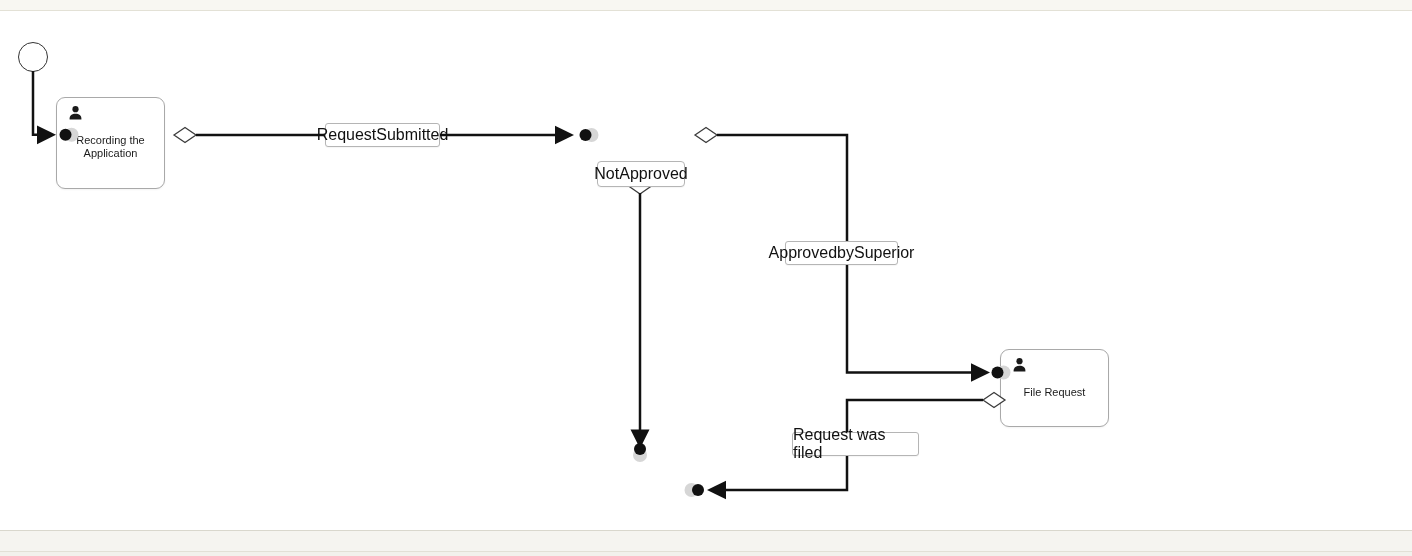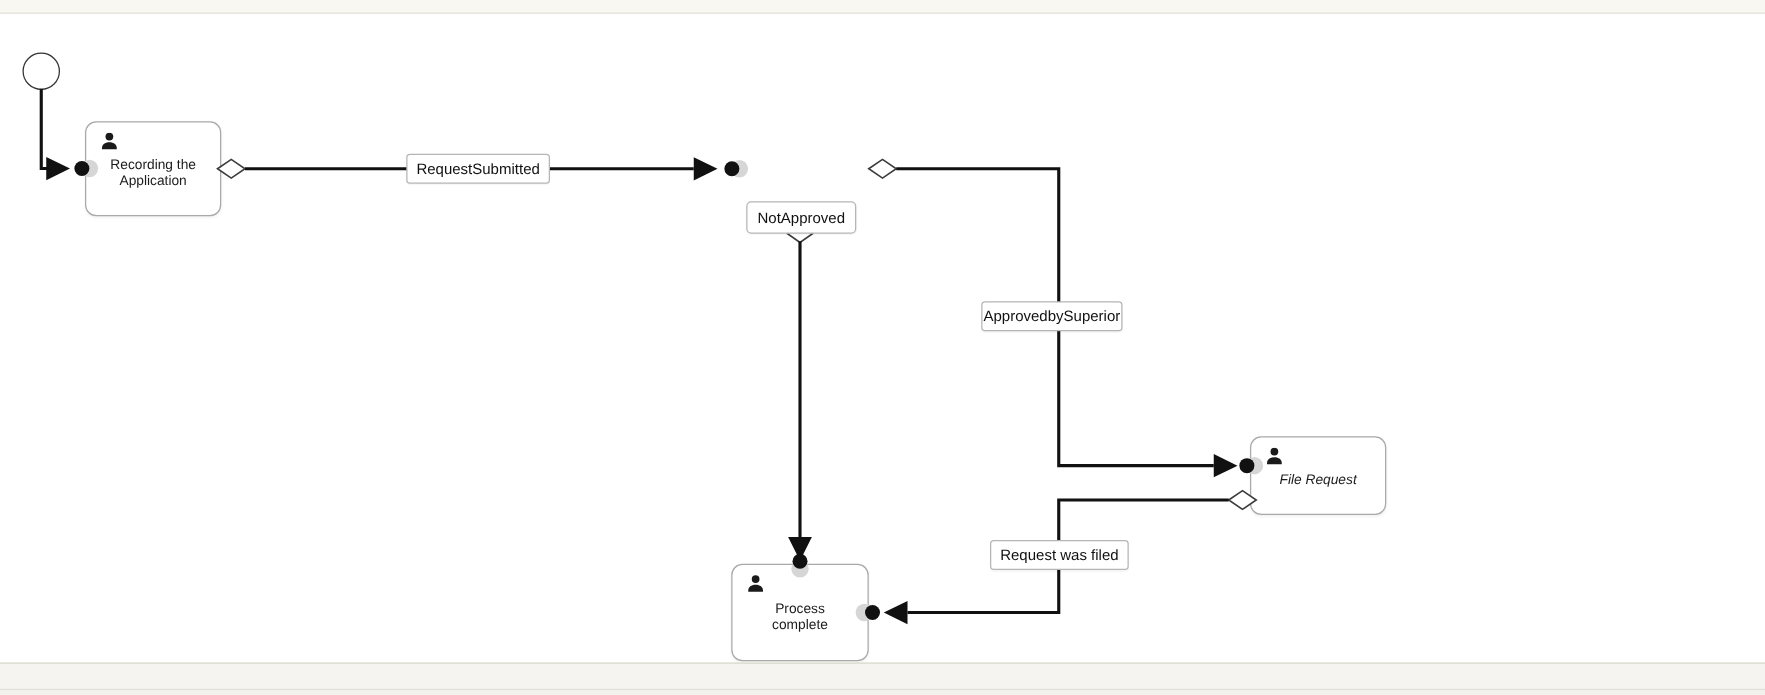--- a/index.html
+++ b/index.html
@@ -34,61 +34,52 @@
 
   .wires{position:absolute;left:0;top:0;width:1412px;height:556px;}
   .connector{stroke:var(--line);stroke-width:2.5;fill:none;}
   .arrowhead{fill:var(--line);stroke:none;}
   .port{fill:var(--line);stroke:none;}
   .port-halo{fill:var(--port-halo);stroke:none;}
   .diamond{fill:#fff;stroke:#3c3c3c;stroke-width:1.3;}
 
   .wire-label{position:absolute;background:#fff;border:1px solid var(--label-border);
     border-radius:3px;display:flex;align-items:center;justify-content:center;
-    font-size:12px;color:#111;box-shadow:0 1px 1px rgba(0,0,0,0.04);}
+    font-size:16px;color:#111;box-shadow:0 1px 1px rgba(0,0,0,0.04);}
 </style>
 </head>
 <body>
 
 <div class="stage">
 
   <div class="top-bar"></div>
 
   <div class="start-node"></div>
 
-  <div class="node" style="left:68px;top:97px;width:109px;height:76px;">
+  <div class="node" style="left:56px;top:97px;width:109px;height:92px;">
     <span class="icon">
       <svg width="13" height="14" viewBox="0 0 13 14" fill="#1a1a1a">
         <circle cx="6.5" cy="3.2" r="3.1"></circle>
         <path d="M0.6 13.4 v-0.9 c0-2.9 2.3-4.7 5.9-4.7 s5.9 1.8 5.9 4.7 v0.9 z"></path>
       </svg>
     </span>
     <div class="node-label">Recording the Application</div>
   </div>
 
 
-  <div class="node" style="left:1000px;top:349px;width:109px;height:63px;font-style:italic;">
+  <div class="node" style="left:1000px;top:349px;width:109px;height:78px;">
     <span class="icon">
       <svg width="13" height="14" viewBox="0 0 13 14" fill="#1a1a1a">
         <circle cx="6.5" cy="3.2" r="3.1"></circle>
         <path d="M0.6 13.4 v-0.9 c0-2.9 2.3-4.7 5.9-4.7 s5.9 1.8 5.9 4.7 v0.9 z"></path>
       </svg>
     </span>
     <div class="node-label">File Request</div>
   </div>
 
-  <div class="node" style="left:585px;top:451px;width:110px;height:78px;">
-    <span class="icon">
-      <svg width="13" height="14" viewBox="0 0 13 14" fill="#1a1a1a">
-        <circle cx="6.5" cy="3.2" r="3.1"></circle>
-        <path d="M0.6 13.4 v-0.9 c0-2.9 2.3-4.7 5.9-4.7 s5.9 1.8 5.9 4.7 v0.9 z"></path>
-      </svg>
-    </span>
-    <div class="node-label">Process complete</div>
-  </div>
 
   <svg class="wires" viewBox="0 0 1412 556">
 
     <g>
       <path class="connector" d="M33 71 V134.8 H38"></path>
       <polygon class="arrowhead" points="37,125.5 56,134.8 37,144.2"></polygon>
       <circle class="port-halo" cx="71.5" cy="134.8" r="7"></circle>
       <circle class="port" cx="65.5" cy="134.8" r="6"></circle>
     </g>
 
@@ -130,19 +121,19 @@
   </div>
 
   <div class="wire-label" style="left:597px;top:161px;width:88px;height:26px;border-radius:4px;">
     <span>NotApproved</span>
   </div>
 
   <div class="wire-label" style="left:785px;top:241px;width:113px;height:24px;">
     <span>ApprovedbySuperior</span>
   </div>
 
-  <div class="wire-label" style="left:792px;top:432px;width:111px;height:24px;">
+  <div class="wire-label" style="left:792px;top:432px;width:127px;height:24px;">
     <span>Request was filed</span>
   </div>
 
   <div class="bottom-bar"></div>
   <div class="bottom-bar2"></div>
 </div>
 
 </body></html>

